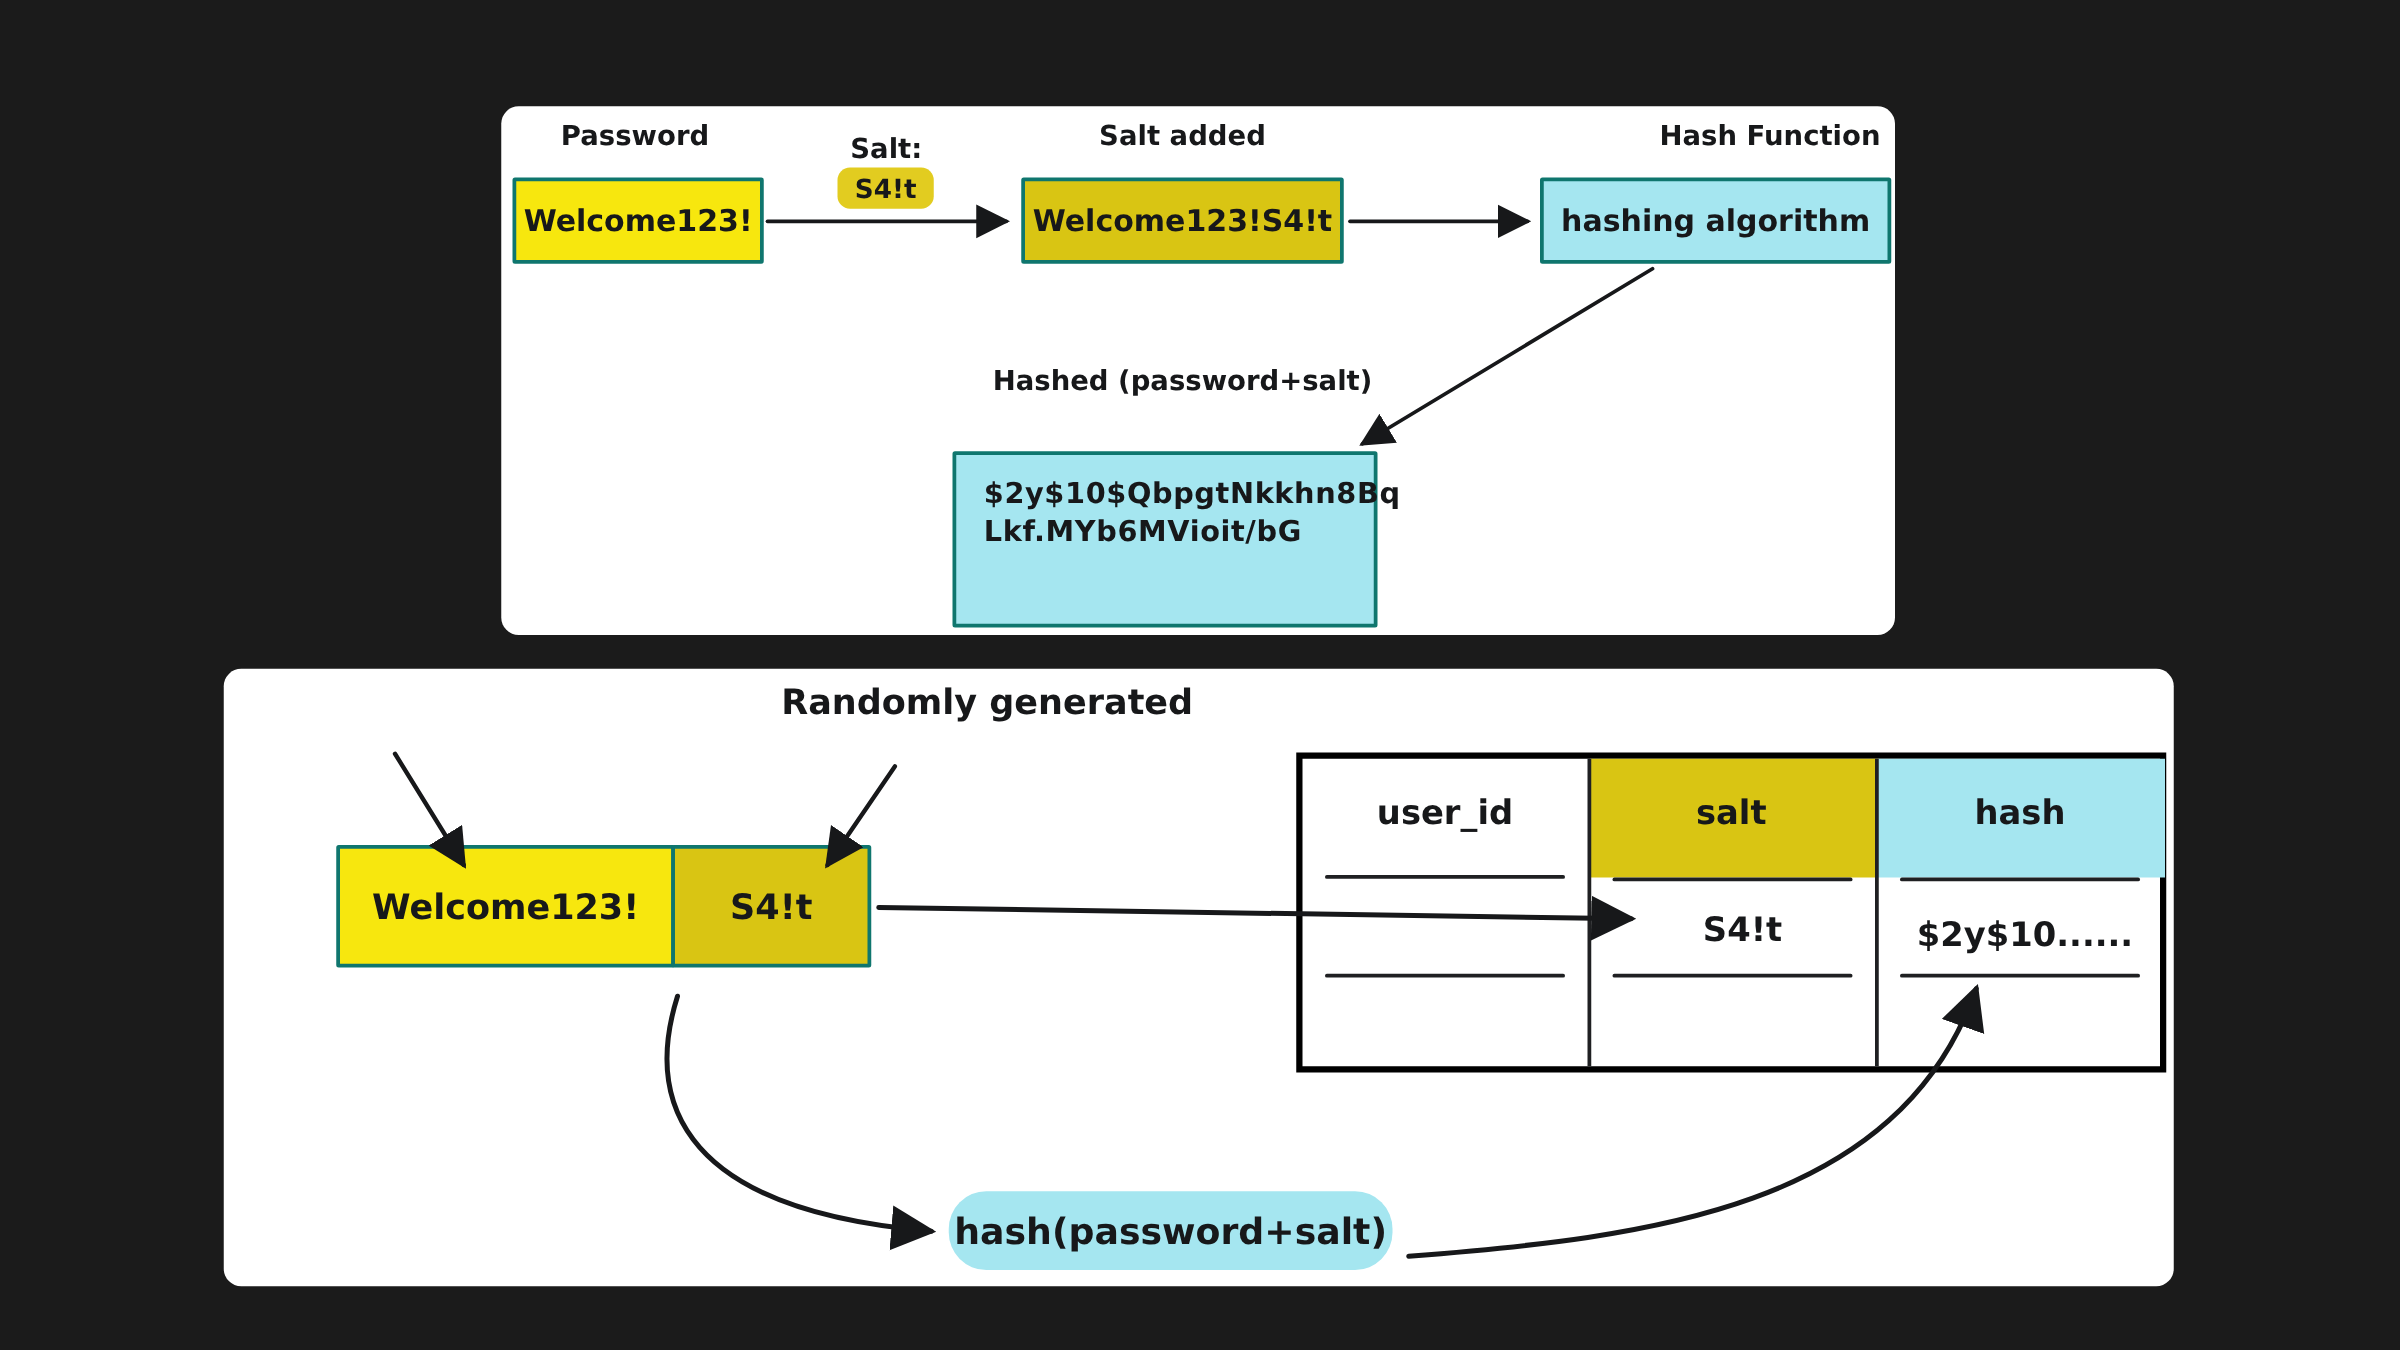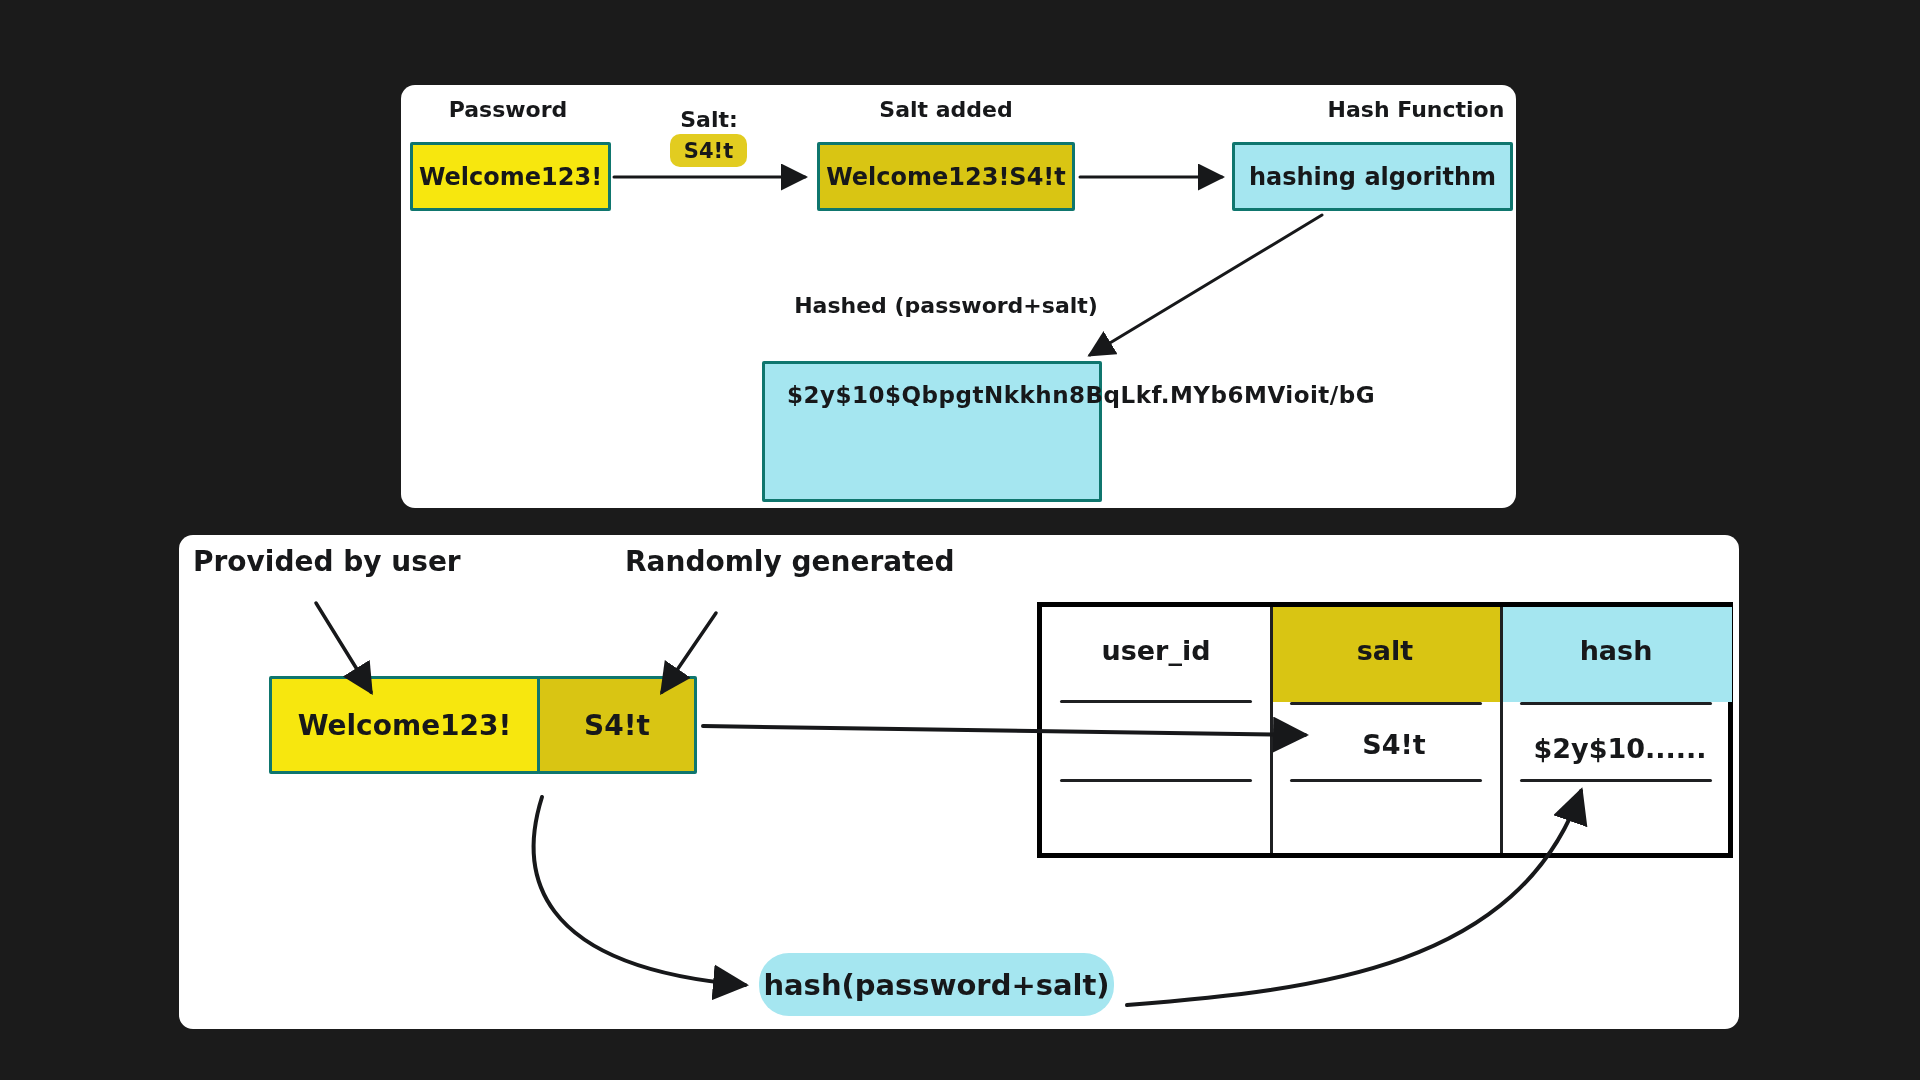--- a/index.html
+++ b/index.html
@@ -35,21 +35,21 @@
   .pill{
     position:absolute;border:none;border-radius:12px;
     display:flex;align-items:center;justify-content:center;
     font-weight:bold;box-sizing:border-box;
   }
 
   svg.overlay{position:absolute;left:0;top:0;pointer-events:none;}
   .stroke{fill:none;stroke:#17181a;stroke-linecap:round;}
 
   
-  #hashed-box{align-items:flex-start;justify-content:flex-start;flex-direction:row;
+  #hashed-box{align-items:flex-start;justify-content:flex-start;flex-direction:column;
     padding:16px 0 0 22px;font-size:23px;line-height:31px;letter-spacing:0.5px;}
 
   
   #db-table{position:absolute;left:858px;top:67px;width:696px;height:256px;
     border:5px solid #000000;box-sizing:border-box;background:#fff;}
   .col-divider{position:absolute;top:0;bottom:0;width:3px;background:#1f2022;}
   .thead{position:absolute;top:0;height:95px;box-sizing:border-box;}
   .th-label{position:absolute;width:100%;text-align:center;top:28px;font-size:27px;font-weight:bold;}
   .rule{position:absolute;height:3px;background:#1f2022;border-radius:2px;}
   .cell-val{position:absolute;font-size:27px;font-weight:bold;text-align:center;white-space:nowrap;transform:translateX(-50%);}
@@ -99,21 +99,20 @@
         </marker>
       </defs>
       <line class="stroke" x1="213" y1="92" x2="404" y2="92" stroke-width="3" marker-end="url(#arrowT)"></line>
       <line class="stroke" x1="679" y1="92" x2="821" y2="92" stroke-width="3" marker-end="url(#arrowT)"></line>
       <line class="stroke" x1="921" y1="130" x2="689" y2="270" stroke-width="3" marker-end="url(#arrowT)"></line>
     </svg>
   </div>
 
   <div class="panel" id="bottom-panel">
 
-    <div class="lbl big" style="left:14px;top:10px;">Provided by user</div>
 
     <div class="lbl big" style="left:446px;top:10px;">Randomly generated</div>
 
     <div class="box yellow" style="left:90px;top:141px;width:271px;height:98px;font-size:28px;">
       <span>Welcome123!</span>
     </div>
 
     <div class="box mustard" style="left:358px;top:141px;width:160px;height:98px;font-size:28px;">
       <span>S4!t</span>
     </div>

